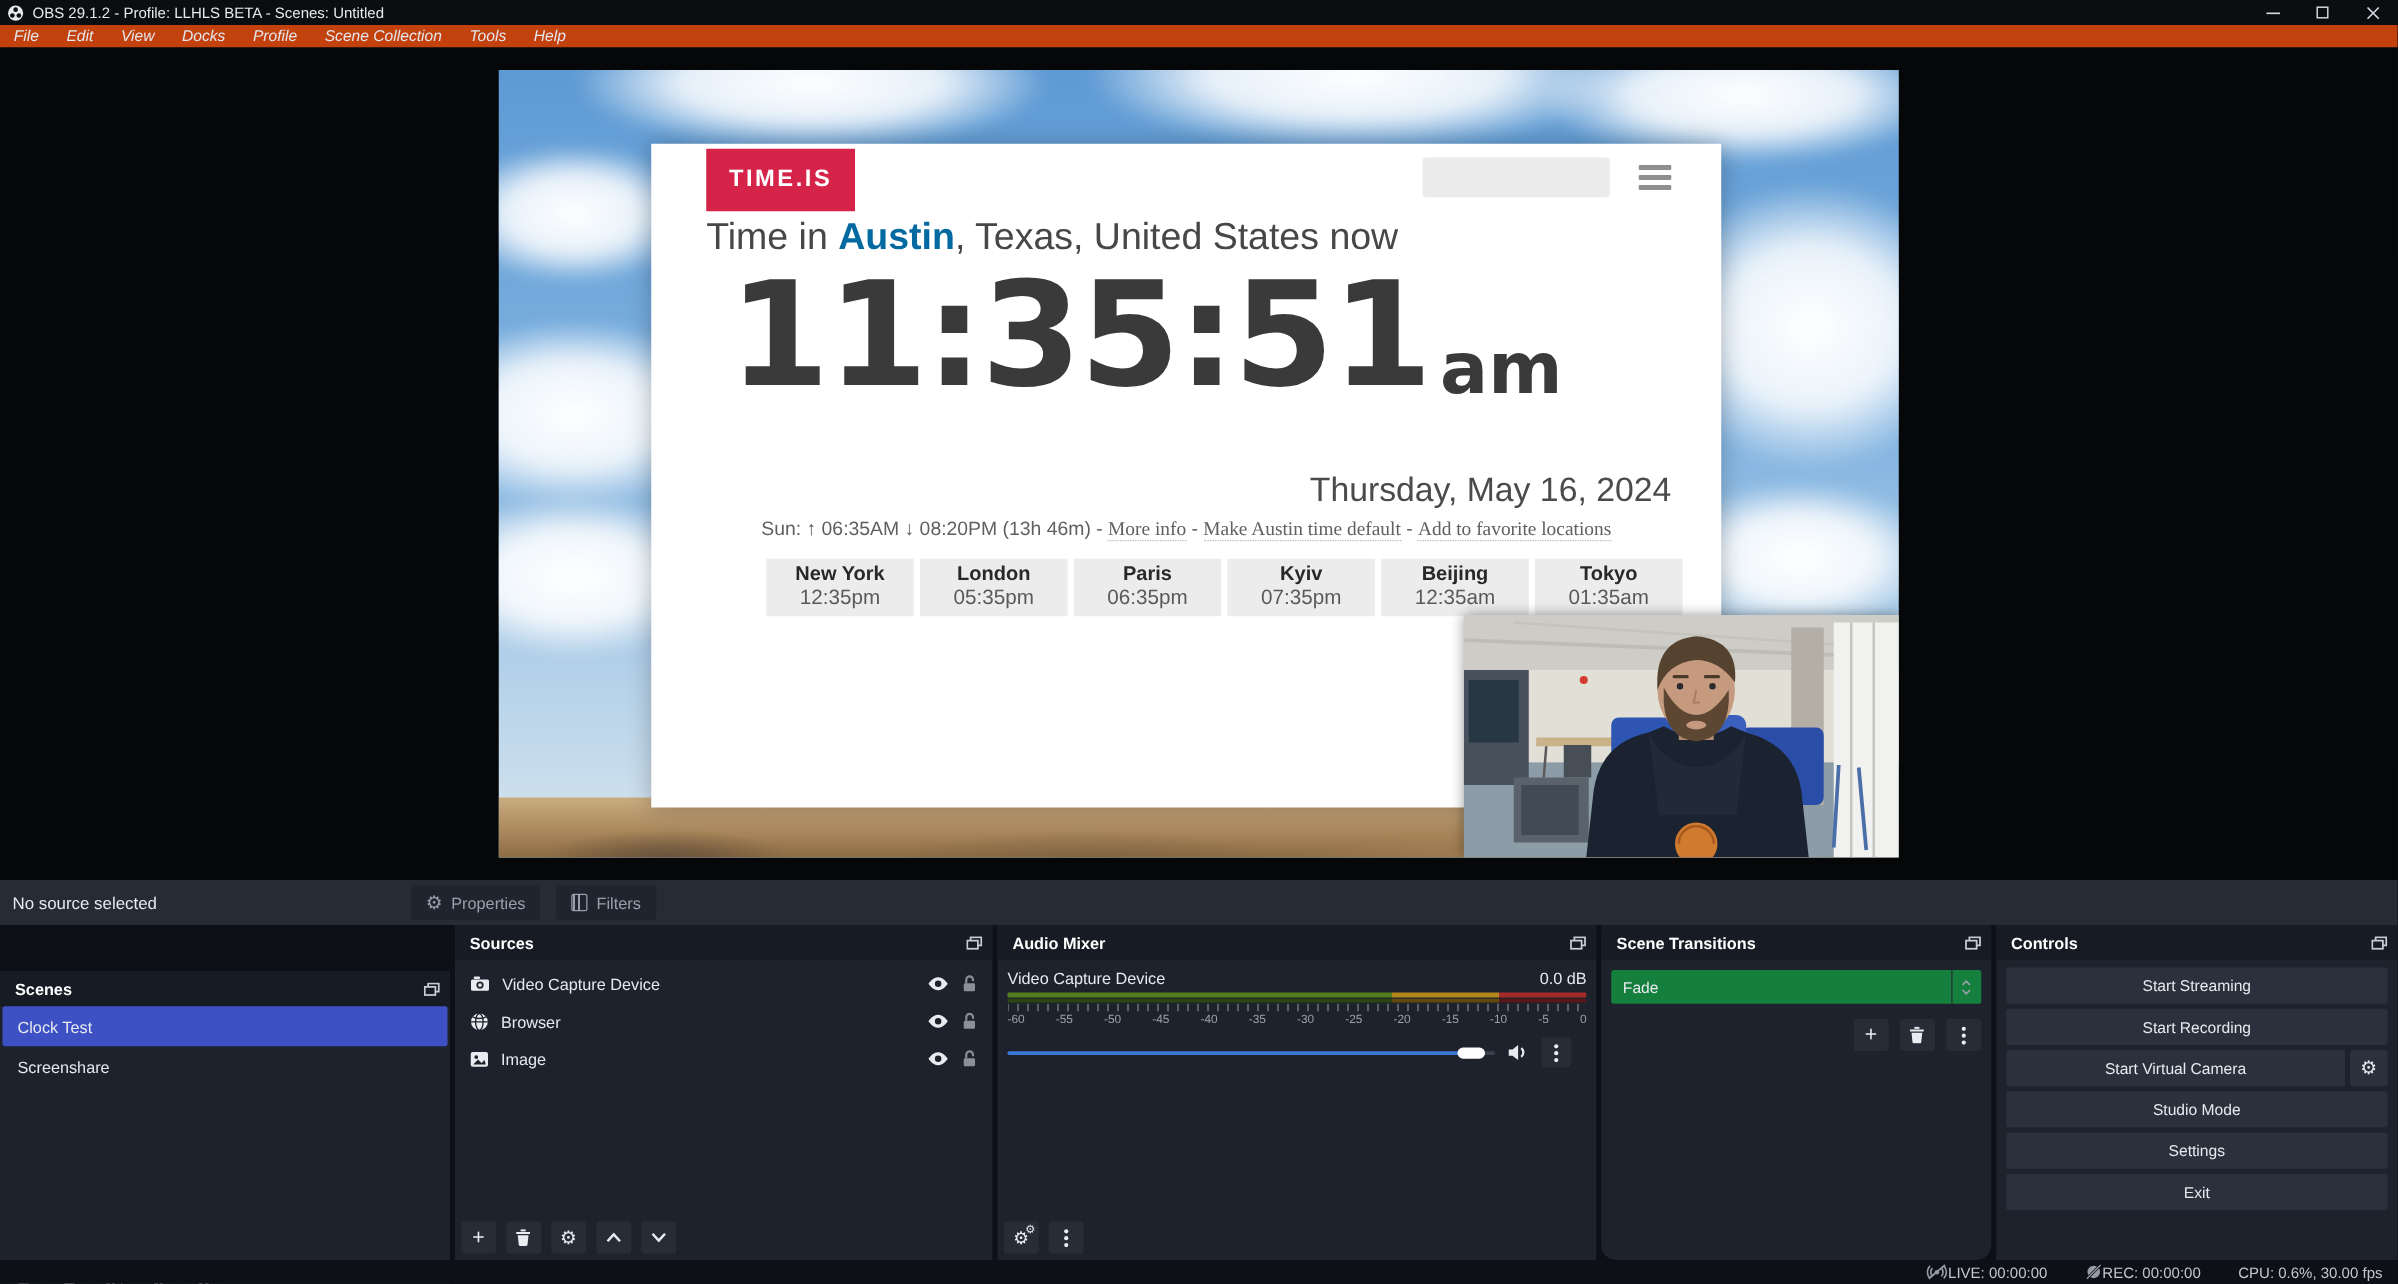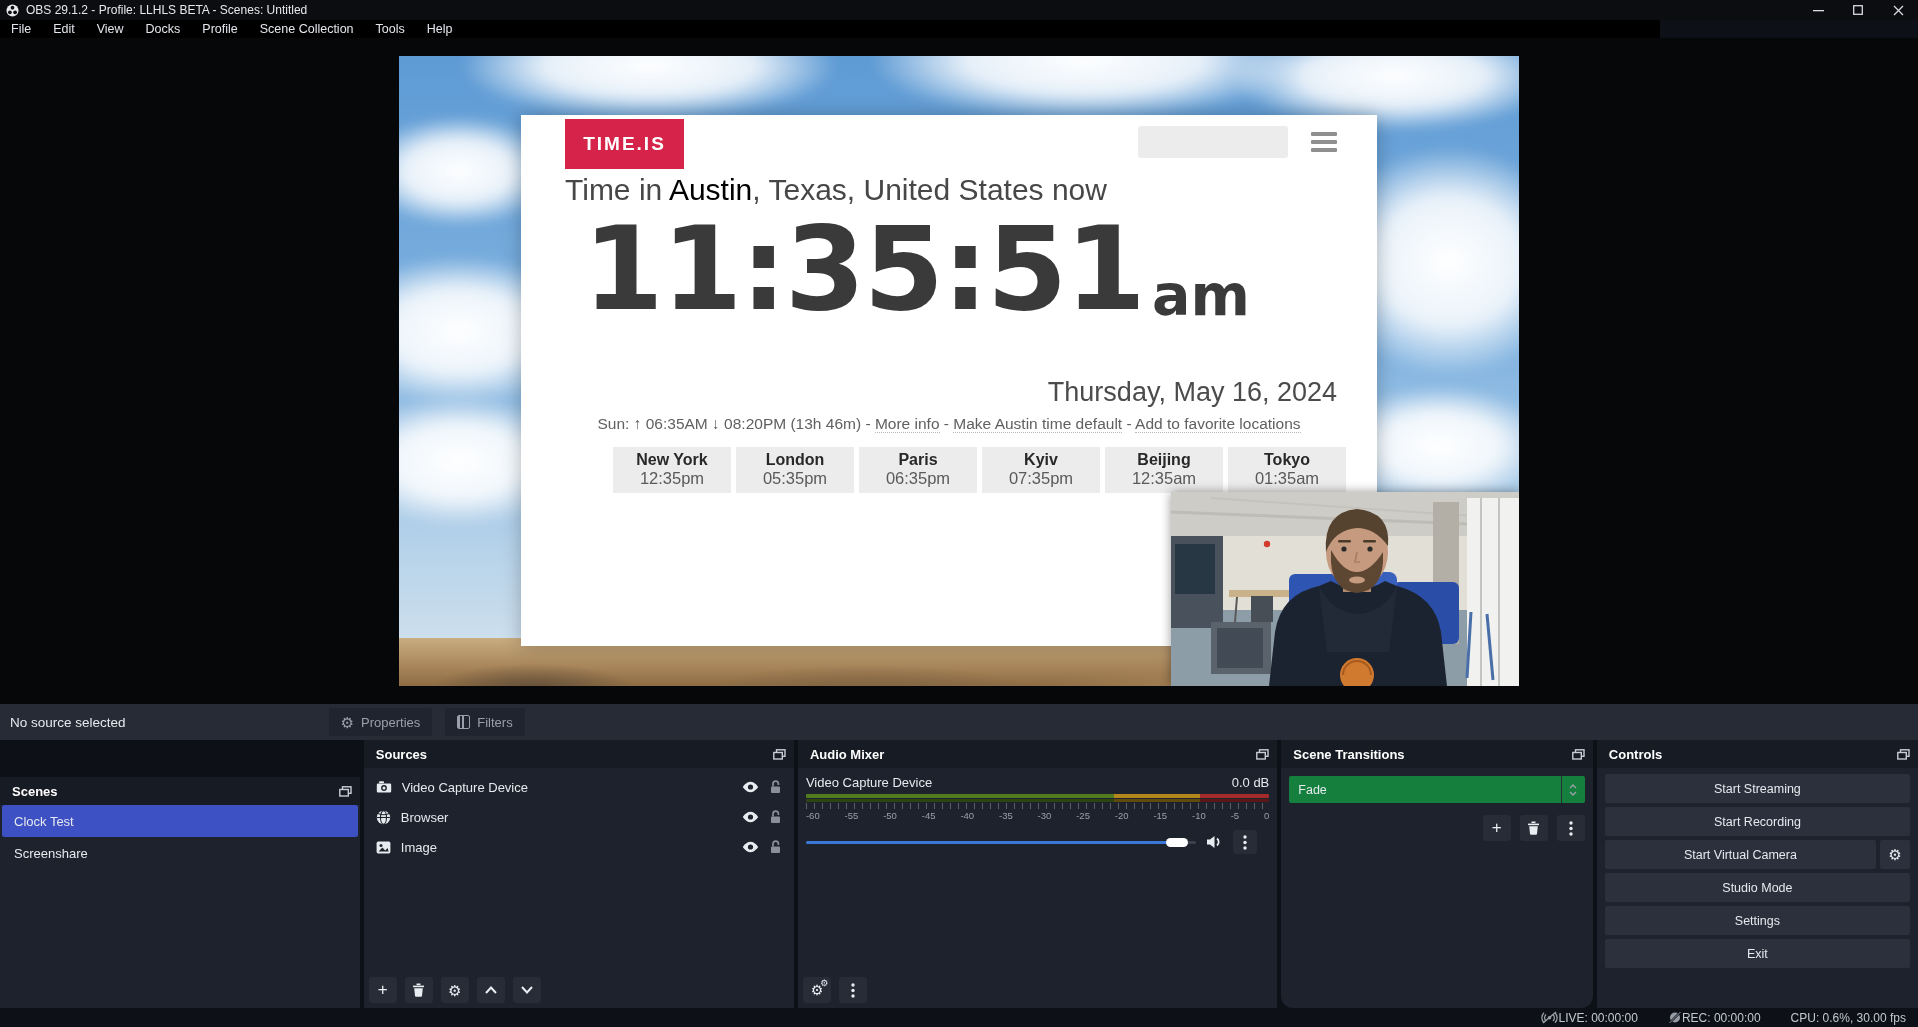--- a/index.html
+++ b/index.html
@@ -7,22 +7,22 @@
               font-family:"Liberation Sans", sans-serif; }
 
   
   #titlebar { position:absolute; left:0; top:0; width:1918px; height:20px; background:#0b0d10;
               display:flex; align-items:center; color:#e6e8ec; font-size:12px; }
   #obs-logo { width:13px; height:13px; margin:0 7px 0 6px; }
   #win-buttons { margin-left:auto; display:flex; }
   .win-btn { width:40px; height:20px; display:flex; align-items:center; justify-content:center; color:#d7dae0; }
 
   
-  #menubar { position:absolute; left:0; top:20px; width:1660px; height:18px; background:#000000;
-             display:flex; align-items:center; color:#e3e6ec; font-size:12.5px; }
+  #menubar { position:absolute; left:0; top:20px; width:1918px; height:18px; background:#c2410c;
+             display:flex; align-items:center; color:#e3e6ec; font-size:12.5px;font-style:italic; }
   .menu-item { padding:0 11px; height:18px; display:flex; align-items:center; cursor:default; }
 
   
   #preview { position:absolute; left:0; top:38px; width:1918px; height:666px; background:#060708; }
   #canvas { position:absolute; left:399px; top:18px; width:1120px; height:630px; overflow:hidden;
             background:linear-gradient(#5d9ad4 0%, #7fb2e0 45%, #b9d4ea 80%, #d8e6ef 100%); }
   .cloud { position:absolute; border-radius:50%; background:radial-gradient(closest-side,#ffffff 0%,#ffffffd8 55%,#ffffff00 100%); filter:blur(6px); }
   .c1{ left:60px; top:-45px; width:380px; height:110px; }
   .c2{ left:470px; top:-55px; width:430px; height:120px; }
   .c3{ right:-40px; top:-35px; width:330px; height:110px; }
@@ -43,29 +43,29 @@
              box-shadow:0 0 18px rgba(0,0,0,.25); color:#3f3f3f; }
   #ti-logo { position:absolute; left:44px; top:4px; width:119px; height:50px; background:#d62349;
              display:flex; align-items:center; justify-content:center; color:#ffffff;
              font-weight:bold; font-size:19px; letter-spacing:2px; }
   #ti-search { position:absolute; left:617px; top:11px; width:150px; height:32px; background:#ececec;
                border:none; border-radius:3px; padding-left:30px; font-size:14px; }
   #ti-search-icon { position:absolute; left:624px; top:18px; }
   #ti-burger { position:absolute; left:790px; top:17px; width:26px; }
   #ti-burger div { height:4px; background:#8f8f8f; border-radius:1px; margin-bottom:4px; }
   #ti-heading { position:absolute; left:44px; top:58px; font-size:30px; color:#474747; }
-  #ti-heading b { color:#000000; font-weight:400; }
+  #ti-heading b { color:#0369a1; font-weight:700; }
   #ti-clock { position:absolute; left:62px; top:96px; display:flex; align-items:flex-end;
               font-family:"DejaVu Sans", sans-serif; font-weight:bold; color:#3a3a3a; }
   #ti-time { font-size:116px; line-height:1; letter-spacing:-2px; }
   #ti-ampm { font-size:57px; line-height:1; margin:0 0 3px 8px; }
   #ti-date { position:absolute; right:40px; top:262px; font-size:27px; color:#4b4b4b; }
   #ti-sunline { position:absolute; left:0; top:300px; width:100%; text-align:center;
                 font-size:15.5px; color:#606060; }
-  #ti-sunline .ti-link { border-bottom:1px dotted #b8b8b8; cursor:pointer; }
+  #ti-sunline .ti-link { border-bottom:1px dotted #b8b8b8; cursor:pointer;font-family:Liberation Serif, serif; }
   #ti-cities { position:absolute; left:92px; top:332px; display:flex; gap:5px; }
   .ti-city { width:118px; height:46px; background:#ececec; text-align:center; padding-top:4px; }
   .ti-city .cname { font-size:16px; font-weight:bold; color:#282828; }
   .ti-city .ctime { font-size:16.5px; color:#5a5a5a; }
 
   
   #webcam { position:absolute; right:0; bottom:0; width:348px; height:194px; z-index:5;
             box-shadow:0 0 10px rgba(0,0,0,.4); }
 
   

